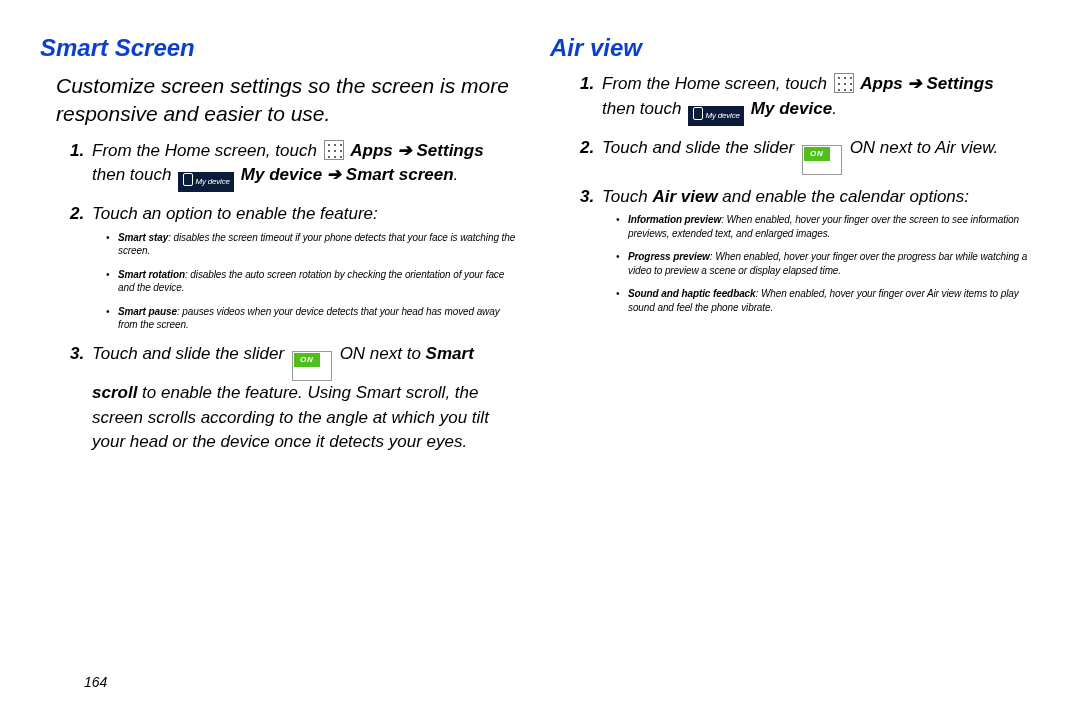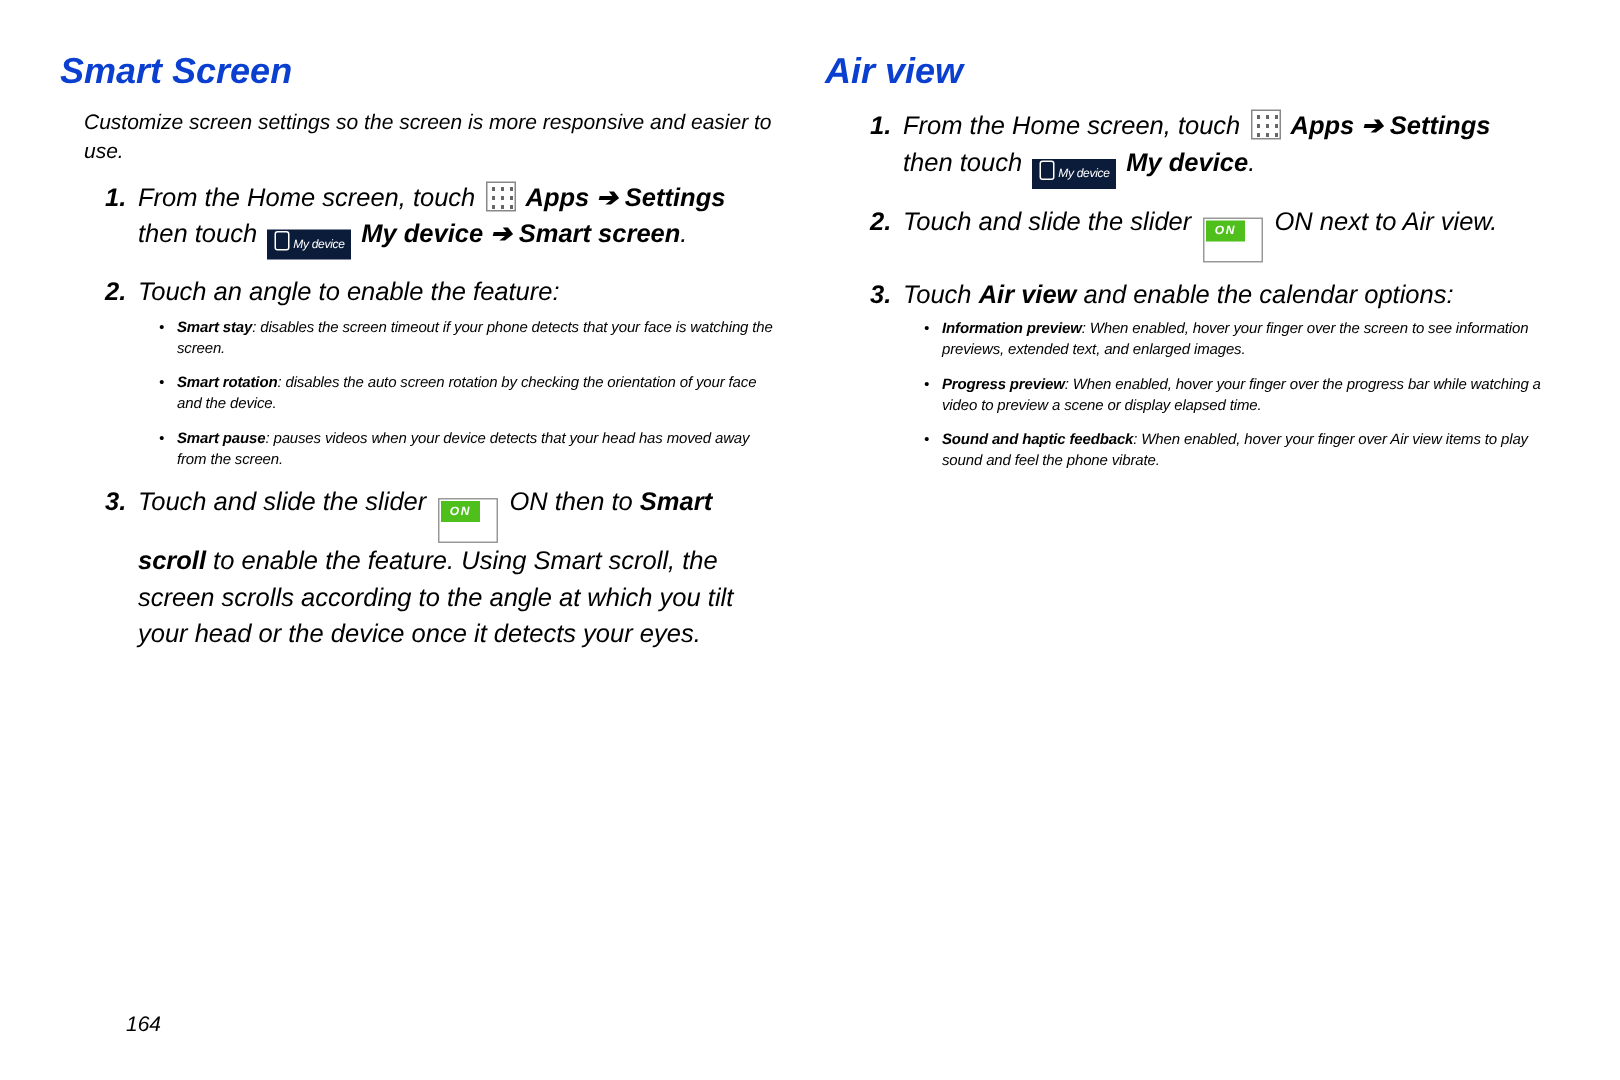--- a/index.html
+++ b/index.html
@@ -1,19 +1,19 @@
 <!DOCTYPE html>
 <html><head>
 <meta charset="utf-8">
 <style>
   html,body{margin:0;padding:0;width:1080px;height:720px;background:#fff;font-family:Arial,Helvetica,sans-serif;color:#000;}
   .page{display:flex;width:1080px;height:720px;box-sizing:border-box;padding:34px 20px 10px 40px;}
   .col{flex:1;padding-right:30px;box-sizing:border-box;position:relative;font-style:italic;}
   h2{font-family:Arial,Helvetica,sans-serif;font-weight:900;font-size:24px;color:#0a3fd0;margin:0 0 10px 0;letter-spacing:0px;}
-  .intro{font-size:14px;line-height:1.35;margin:0 0 10px 16px;}
+  .intro{font-size:21px;line-height:1.35;margin:0 0 10px 16px;}
   ol{list-style:none;margin:0;padding:0 0 0 34px;}
   ol>li{font-size:17px;line-height:1.45;margin:0 0 10px 0;padding-left:18px;position:relative;}
   ol>li .num{position:absolute;left:-4px;font-weight:700;}
   ul.bullets{list-style:none;margin:4px 0 0 0;padding:0 0 0 14px;}
   ul.bullets>li{position:relative;padding-left:12px;margin:0 0 10px 0;font-size:10px;line-height:1.35;font-stretch:condensed;letter-spacing:-0.1px;}
   ul.bullets>li::before{content:"•";position:absolute;left:0;top:0;}
   .b{font-weight:700;}
   .pgnum{position:absolute;left:44px;bottom:20px;font-size:14px;}
   .icon-apps{display:inline-block;width:20px;height:20px;vertical-align:-4px;margin:0 2px;
     background:
@@ -45,31 +45,31 @@
       <li><span class="num">1.</span>
         <span>From the Home screen, touch </span>
         <span class="icon-apps"></span>
         <span class="b">Apps</span><span class="b"> ➔ </span><span class="b">Settings</span>
         <br>
         <span>then touch </span>
         <span class="icon-mydevice">My device</span>
         <span class="b">My device</span><span class="b"> ➔ </span><span class="b">Smart screen</span><span>.</span>
       </li>
       <li><span class="num">2.</span>
-        <span>Touch an angle to enable the feature:</span>
+        <span>Touch an option to enable the feature:</span>
         <ul class="bullets">
           <li class="cond"><span class="b">Smart stay</span><span>: disables the screen timeout if your phone detects that your face is watching the screen.</span></li>
           <li class="cond"><span class="b">Smart rotation</span><span>: disables the auto screen rotation by checking the orientation of your face and the device.</span></li>
           <li class="cond"><span class="b">Smart pause</span><span>: pauses videos when your device detects that your head has moved away from the screen.</span></li>
         </ul>
       </li>
       <li><span class="num">3.</span>
         <span>Touch and slide the slider </span>
         <span class="icon-onslider"><span class="pill">ON</span></span>
-        <span> ON then to </span><span class="b">Smart scroll</span><span> to enable the feature. Using Smart scroll, the screen scrolls according to the angle at which you tilt your head or the device once it detects your eyes.</span>
+        <span> ON next to </span><span class="b">Smart scroll</span><span> to enable the feature. Using Smart scroll, the screen scrolls according to the angle at which you tilt your head or the device once it detects your eyes.</span>
       </li>
     </ol>
     <div class="pgnum">164</div>
   </div>
 
   <div class="col">
     <h2>Air view</h2>
     <ol>
       <li><span class="num">1.</span>
         <span>From the Home screen, touch </span>

